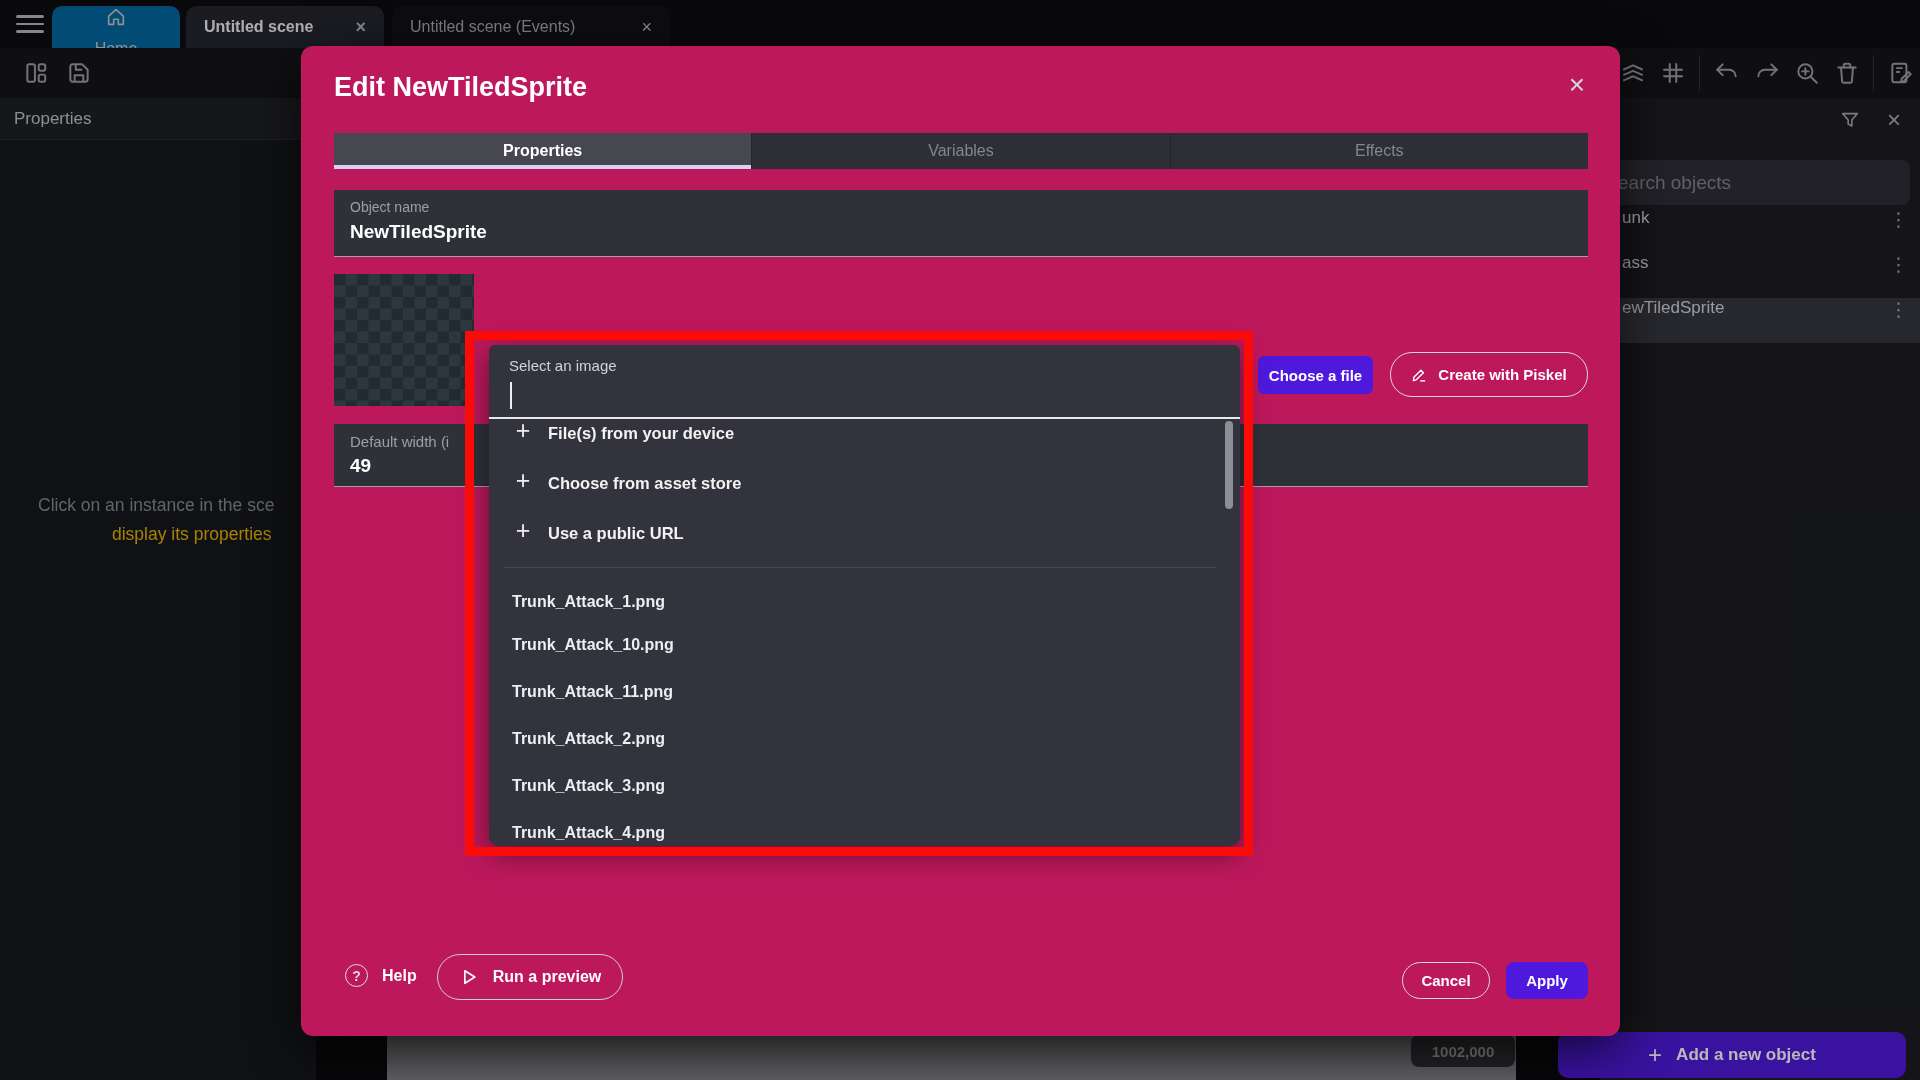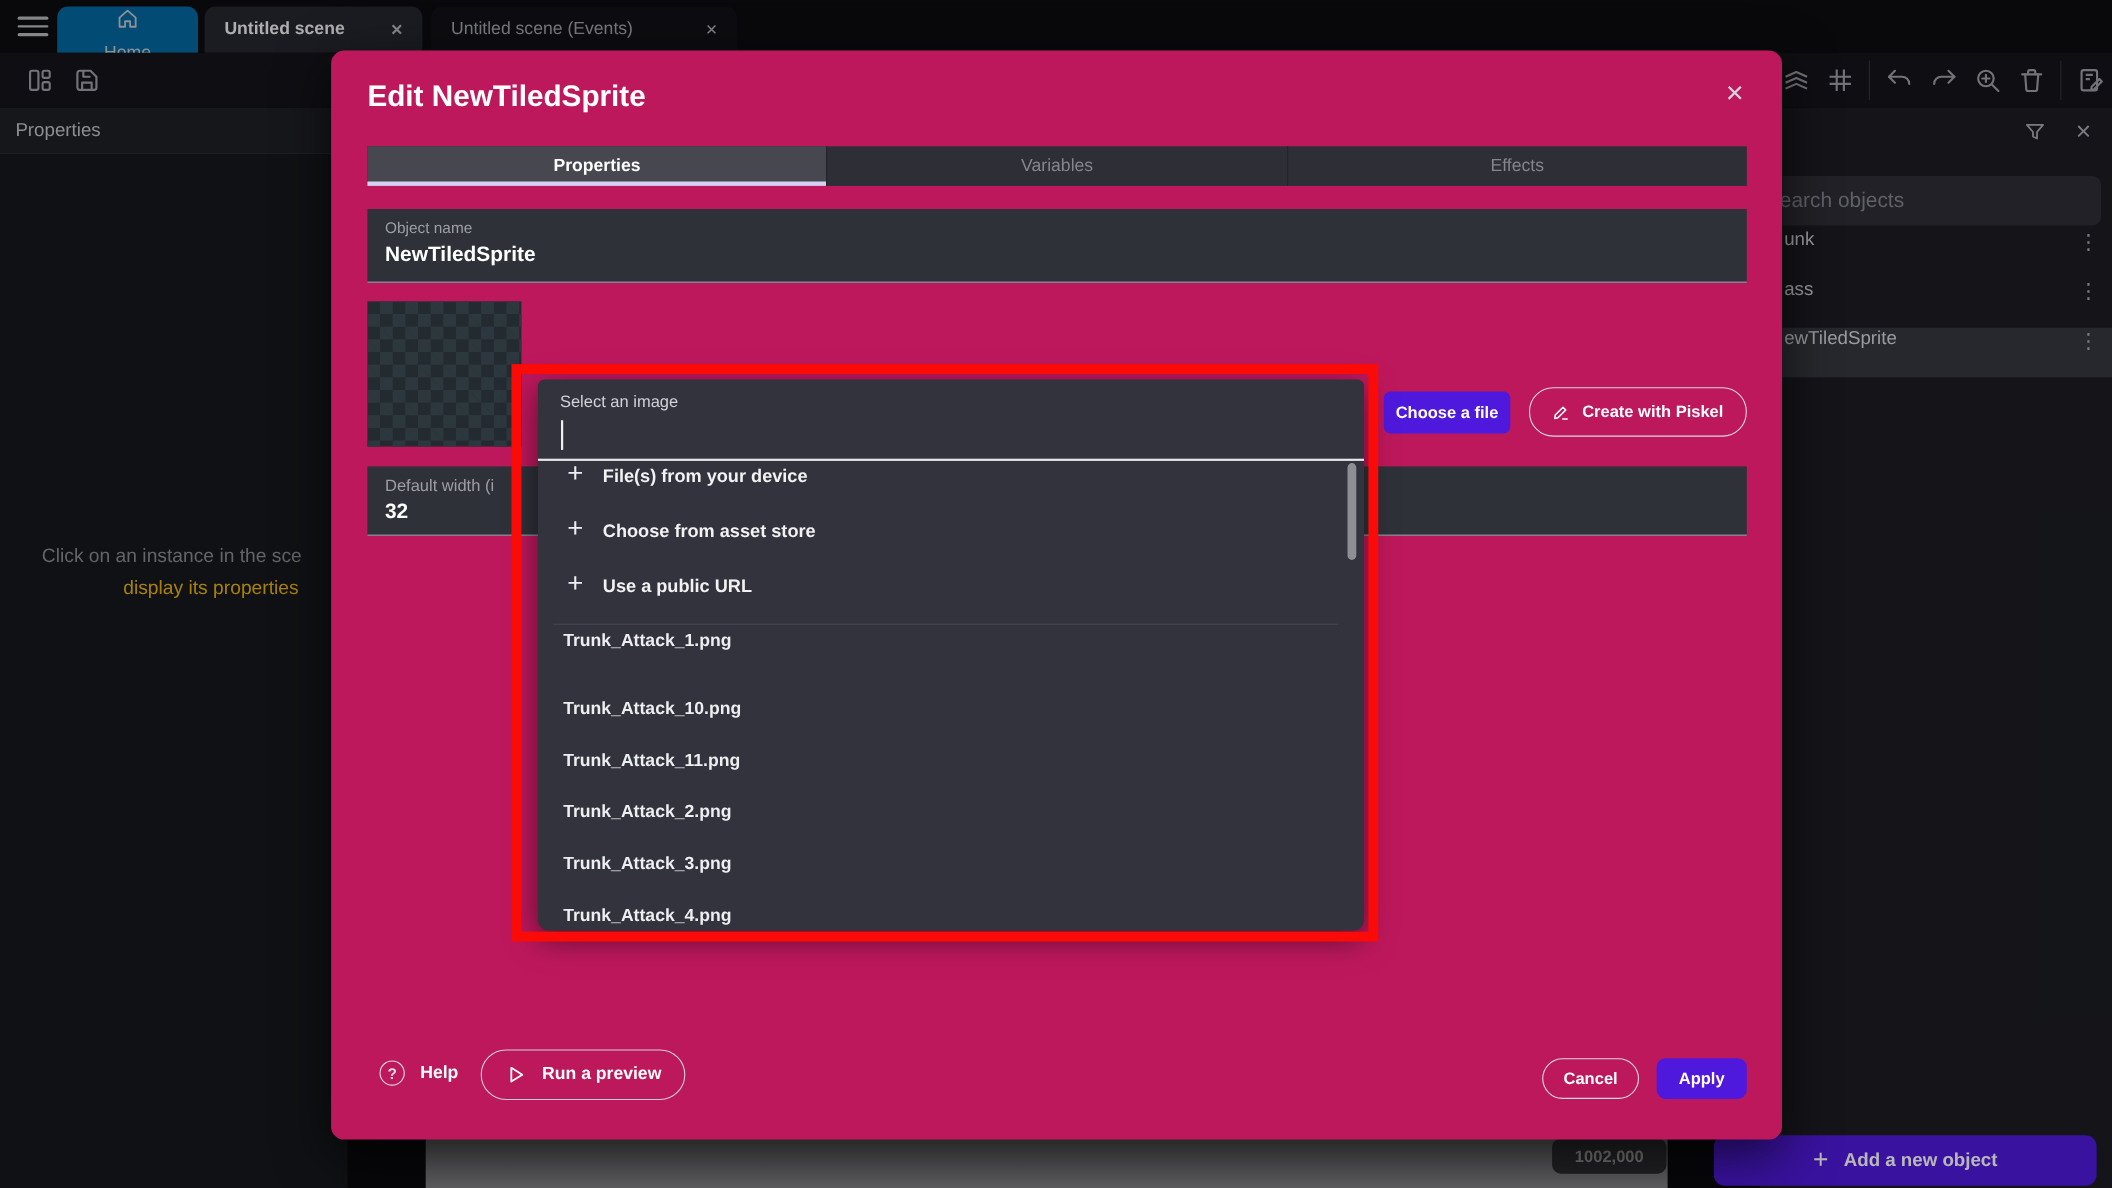--- a/index.html
+++ b/index.html
@@ -274,21 +274,21 @@
 
     <div class="field field-objname">
       <div class="field-label">Object name</div>
       <div class="field-value">NewTiledSprite</div>
     </div>
 
     <div class="sprite-preview"></div>
 
     <div class="field field-width">
       <div class="field-label">Default width (i</div>
-      <div class="field-value">32</div>
+      <div class="field-value">49</div>
     </div>
 
     <div class="btn btn-choose-file">Choose a file</div>
     <div class="btn btn-piskel">
       <span>
         <svg width="17" height="17" viewBox="0 0 24 24" fill="none" stroke="#fff" stroke-width="2" stroke-linejoin="round">
             <path d="M4 16 L14 6 L17.5 9.5 L7.5 19.5 L3.5 20.5 Z"></path>
             <path d="M13 21 H20"></path>
           </svg>
       </span>
@@ -308,21 +308,21 @@
         <span class="plus">+</span>
         <span class="dd-action-label">Choose from asset store</span>
       </div>
       <div class="dd-item" style="top:163px;">
         <span class="plus">+</span>
         <span class="dd-action-label">Use a public URL</span>
       </div>
 
       <div class="dd-divider"></div>
 
-      <div class="dd-item" style="top:213px;">
+      <div class="dd-item" style="top:232px;">
         <span class="dd-file-label">Trunk_Attack_1.png</span>
       </div>
       <div class="dd-item" style="top:275px;">
         <span class="dd-file-label">Trunk_Attack_10.png</span>
       </div>
       <div class="dd-item" style="top:322px;">
         <span class="dd-file-label">Trunk_Attack_11.png</span>
       </div>
       <div class="dd-item" style="top:369px;">
         <span class="dd-file-label">Trunk_Attack_2.png</span>

